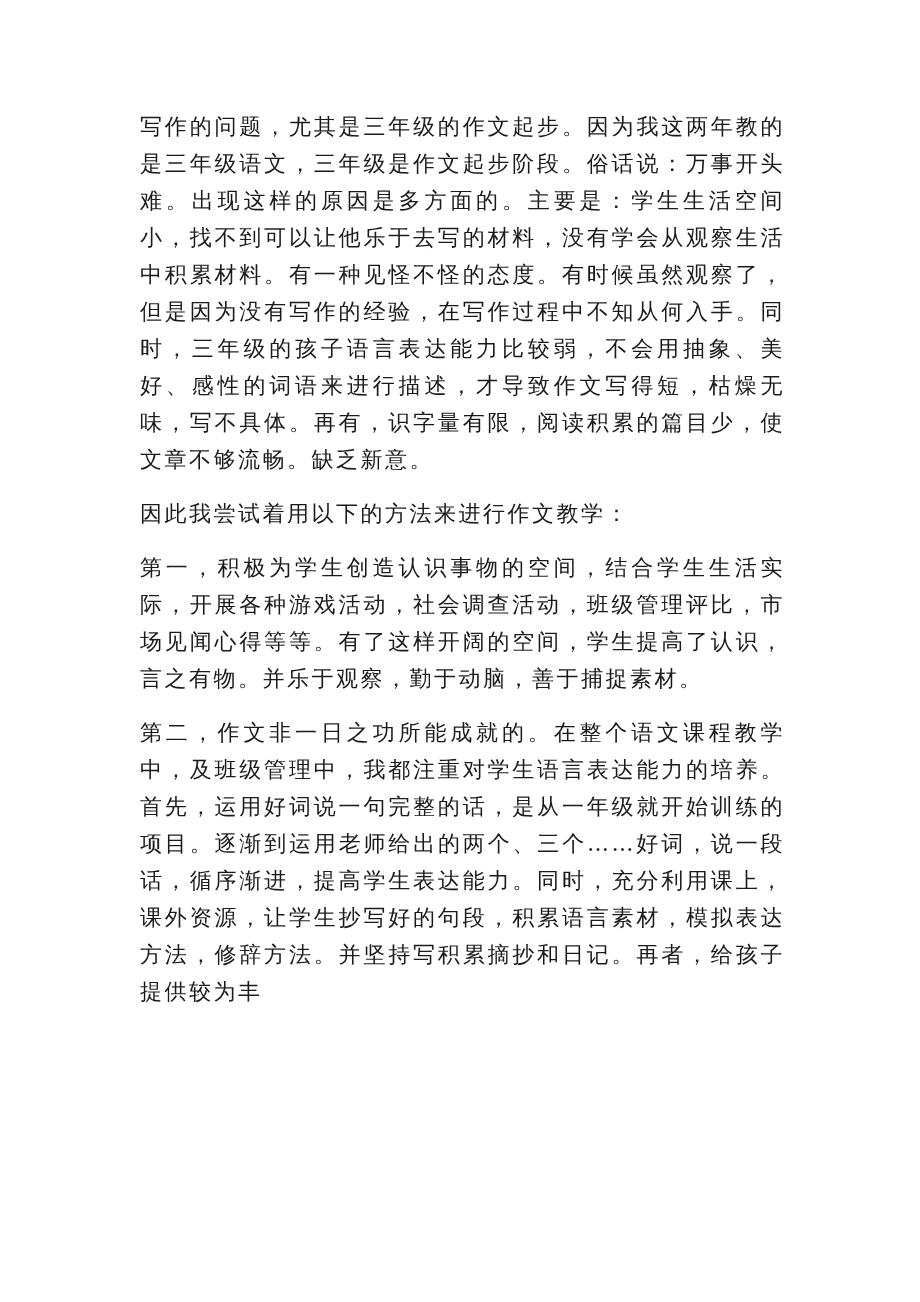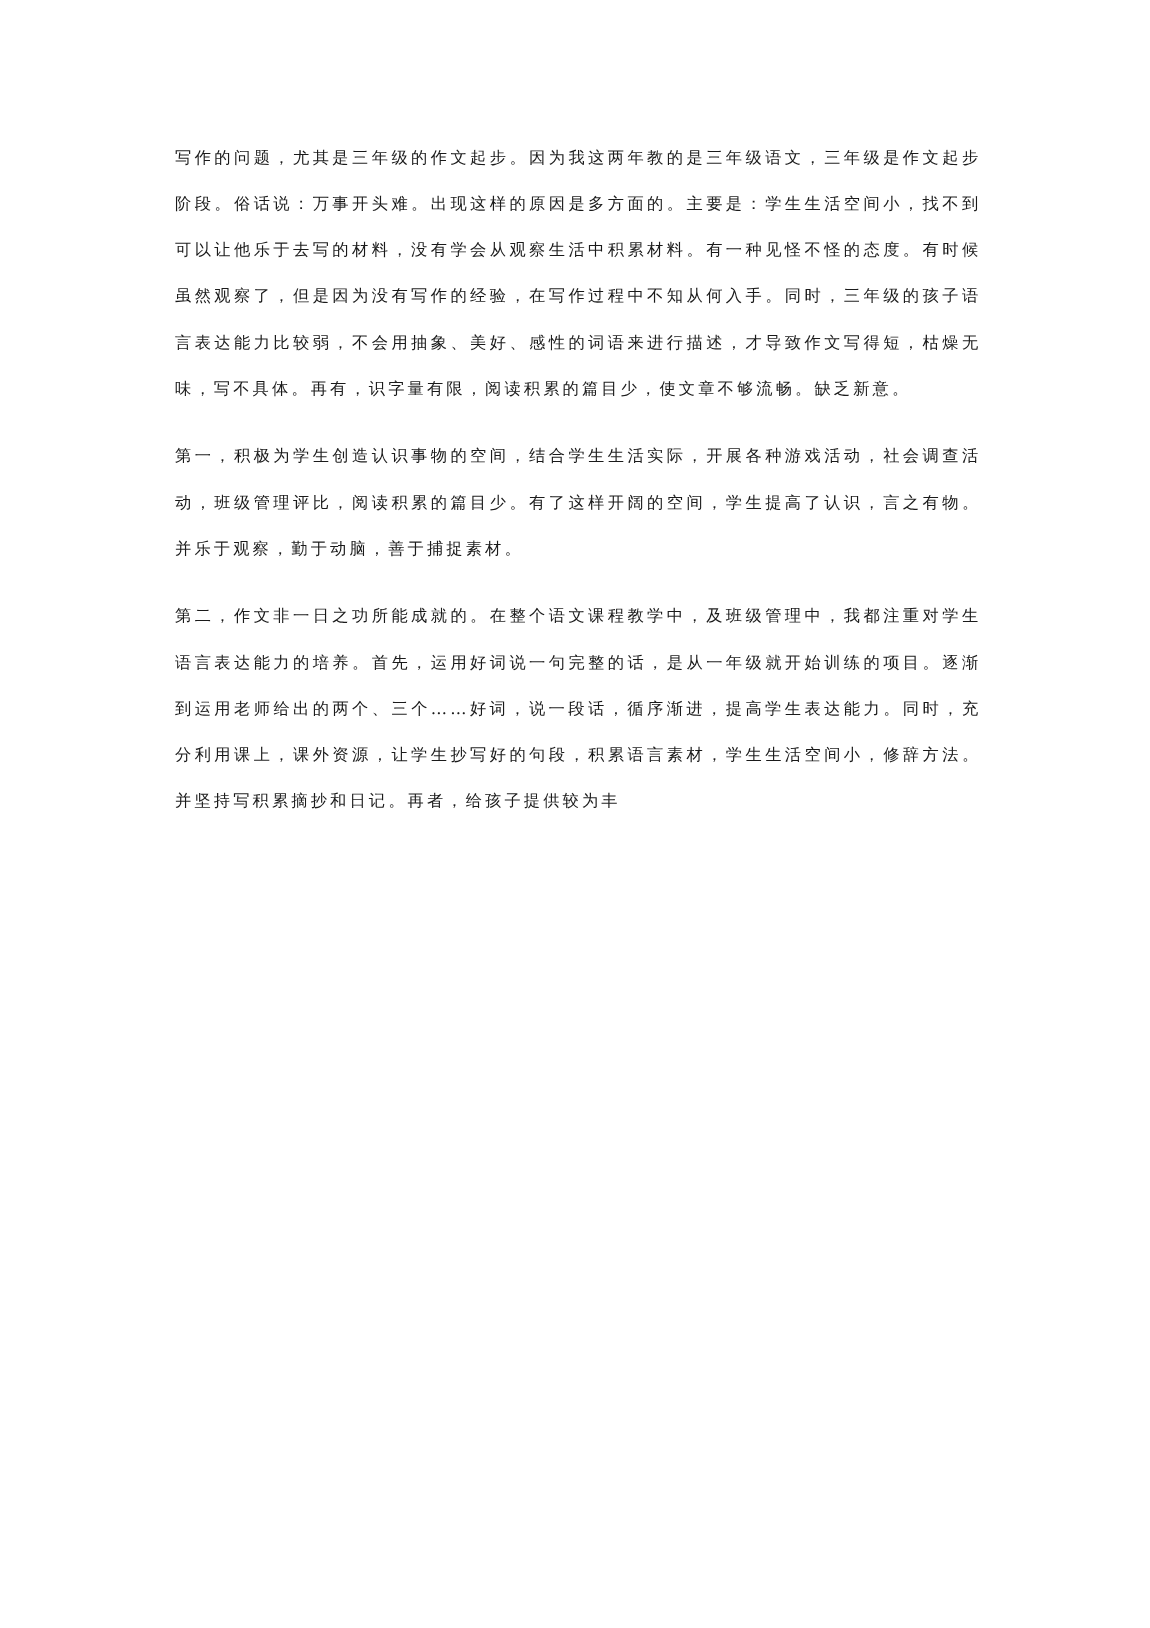--- a/index.html
+++ b/index.html
@@ -12,31 +12,32 @@
       height: 1302px;
       overflow: hidden;
       position: relative;
     }
     .page {
       position: absolute;
       left: 140px;
       top: 108px;
       width: 645px;
       font-family: "DejaVu Serif", "Liberation Serif", serif;
-      font-size: 13px;
+      font-size: 22px;
       line-height: 37px;
       color: #1a1a1a;
       letter-spacing: 2.5px;
     }
     .para {
       margin: 0 0 17px 0;
       text-align: justify;
       word-break: break-all;
     }
   </style>
 </head>
 <body>
 
 <div class="page">
   <p class="para">写作的问题，尤其是三年级的作文起步。因为我这两年教的是三年级语文，三年级是作文起步阶段。俗话说：万事开头难。出现这样的原因是多方面的。主要是：学生生活空间小，找不到可以让他乐于去写的材料，没有学会从观察生活中积累材料。有一种见怪不怪的态度。有时候虽然观察了，但是因为没有写作的经验，在写作过程中不知从何入手。同时，三年级的孩子语言表达能力比较弱，不会用抽象、美好、感性的词语来进行描述，才导致作文写得短，枯燥无味，写不具体。再有，识字量有限，阅读积累的篇目少，使文章不够流畅。缺乏新意。</p>
-  <p class="para">第一，积极为学生创造认识事物的空间，结合学生生活实际，开展各种游戏活动，社会调查活动，班级管理评比，阅读积累的篇目少。有了这样开阔的空间，学生提高了认识，言之有物。并乐于观察，勤于动脑，善于捕捉素材。</p>
-  <p class="para">第二，作文非一日之功所能成就的。在整个语文课程教学中，及班级管理中，我都注重对学生语言表达能力的培养。首先，运用好词说一句完整的话，是从一年级就开始训练的项目。逐渐到运用老师给出的两个、三个……好词，说一段话，循序渐进，提高学生表达能力。同时，充分利用课上，课外资源，让学生抄写好的句段，积累语言素材，学生生活空间小，修辞方法。并坚持写积累摘抄和日记。再者，给孩子提供较为丰</p>
+  <p class="para">因此我尝试着用以下的方法来进行作文教学：</p>
+  <p class="para">第一，积极为学生创造认识事物的空间，结合学生生活实际，开展各种游戏活动，社会调查活动，班级管理评比，市场见闻心得等等。有了这样开阔的空间，学生提高了认识，言之有物。并乐于观察，勤于动脑，善于捕捉素材。</p>
+  <p class="para">第二，作文非一日之功所能成就的。在整个语文课程教学中，及班级管理中，我都注重对学生语言表达能力的培养。首先，运用好词说一句完整的话，是从一年级就开始训练的项目。逐渐到运用老师给出的两个、三个……好词，说一段话，循序渐进，提高学生表达能力。同时，充分利用课上，课外资源，让学生抄写好的句段，积累语言素材，模拟表达方法，修辞方法。并坚持写积累摘抄和日记。再者，给孩子提供较为丰</p>
 </div>
 
 </body></html>

